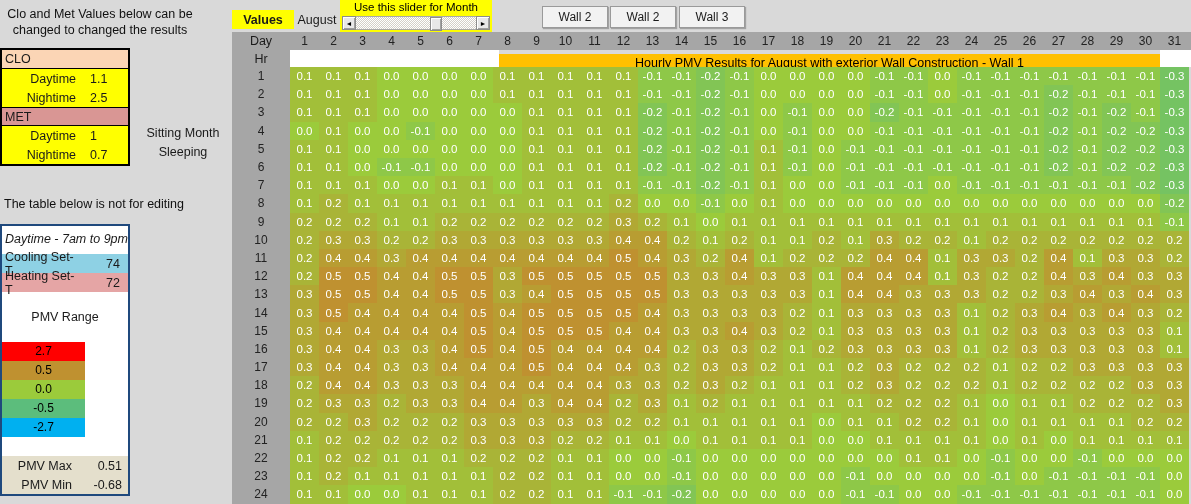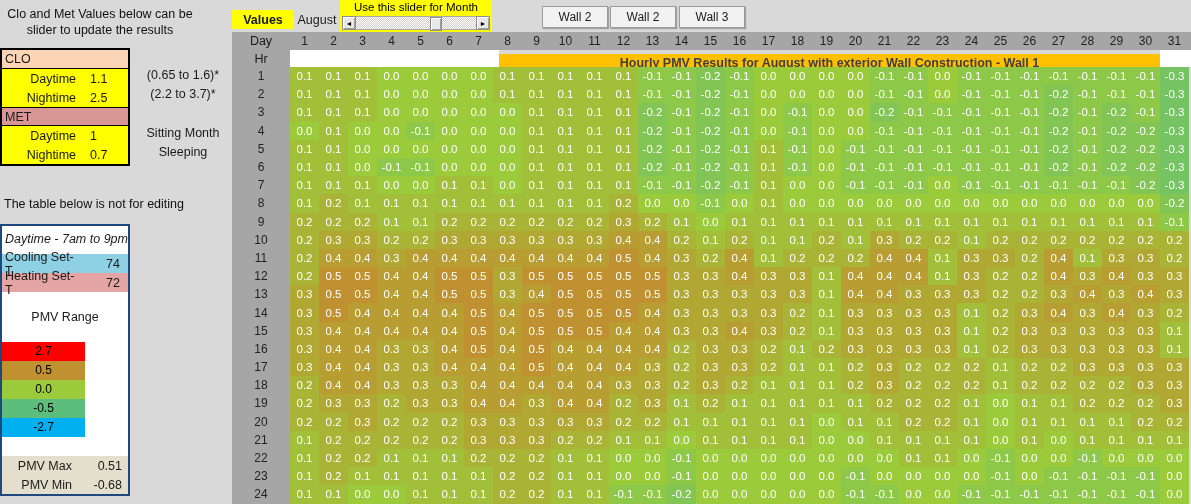--- a/index.html
+++ b/index.html
@@ -111,38 +111,38 @@
   
   .titlerow{position:absolute;left:232px;top:50px;width:959px;height:17px;}
   .titlerow .hr-cell{
     position:absolute;left:0;top:0;width:58px;height:17px;background:#a6a6a6;
     display:flex;align-items:center;justify-content:center;font-size:12.5px;
   }
   .titlerow .white{position:absolute;left:58px;top:0;width:209px;height:17px;background:#fff;}
   .titlerow .orange{
     position:absolute;left:267px;top:4px;width:661px;height:17px;background:#ffc000;
     display:flex;align-items:center;justify-content:center;
-    font-size:12.5px;font-weight:bold;color:#404040;white-space:nowrap;
+    font-size:12.5px;font-weight:normal;color:#000000;white-space:nowrap;
   }
   .titlerow .tail{position:absolute;left:928px;top:0;width:31px;height:17px;background:#fff;}
 
   
   .grid{position:absolute;left:232px;top:67px;width:959px;height:437px;}
   .grow{display:flex;height:18.2px;}
   .hr-lbl{width:58px;background:#a6a6a6;display:flex;align-items:center;justify-content:center;font-size:12px;color:#222;flex:none;}
   .cell{width:29px;display:flex;align-items:center;justify-content:center;font-size:11.5px;color:#ffffff;flex:none;}
 </style>
 </head>
 <body>
 
 <div class="app">
 
   <div class="left-panel">
 
-    <div class="note-top">Clo and Met Values below can be slider to update the results</div>
+    <div class="note-top">Clo and Met Values below can be changed to changed the results</div>
 
     <div class="clomet">
       <div class="cm-row cm-head">
         <span>CLO</span>
       </div>
       <div class="cm-row cm-val">
         <span class="lbl">Daytime</span>
         <span class="num">1.1</span>
       </div>
       <div class="cm-row cm-val">
@@ -155,24 +155,20 @@
       <div class="cm-row cm-val">
         <span class="lbl">Daytime</span>
         <span class="num">1</span>
       </div>
       <div class="cm-row cm-val">
         <span class="lbl">Nightime</span>
         <span class="num">0.7</span>
       </div>
     </div>
 
-    <div class="ranges">
-      <div>(0.65 to 1.6)*</div>
-      <div>(2.2 to 3.7)*</div>
-    </div>
 
     <div class="sitting">
       <div>Sitting Month</div>
       <div>Sleeping</div>
     </div>
 
     <div class="note-mid">The table below is not for editing</div>
 
     <div class="lower-box">
       <div class="lb-title">Daytime - 7am to 9pm</div>

